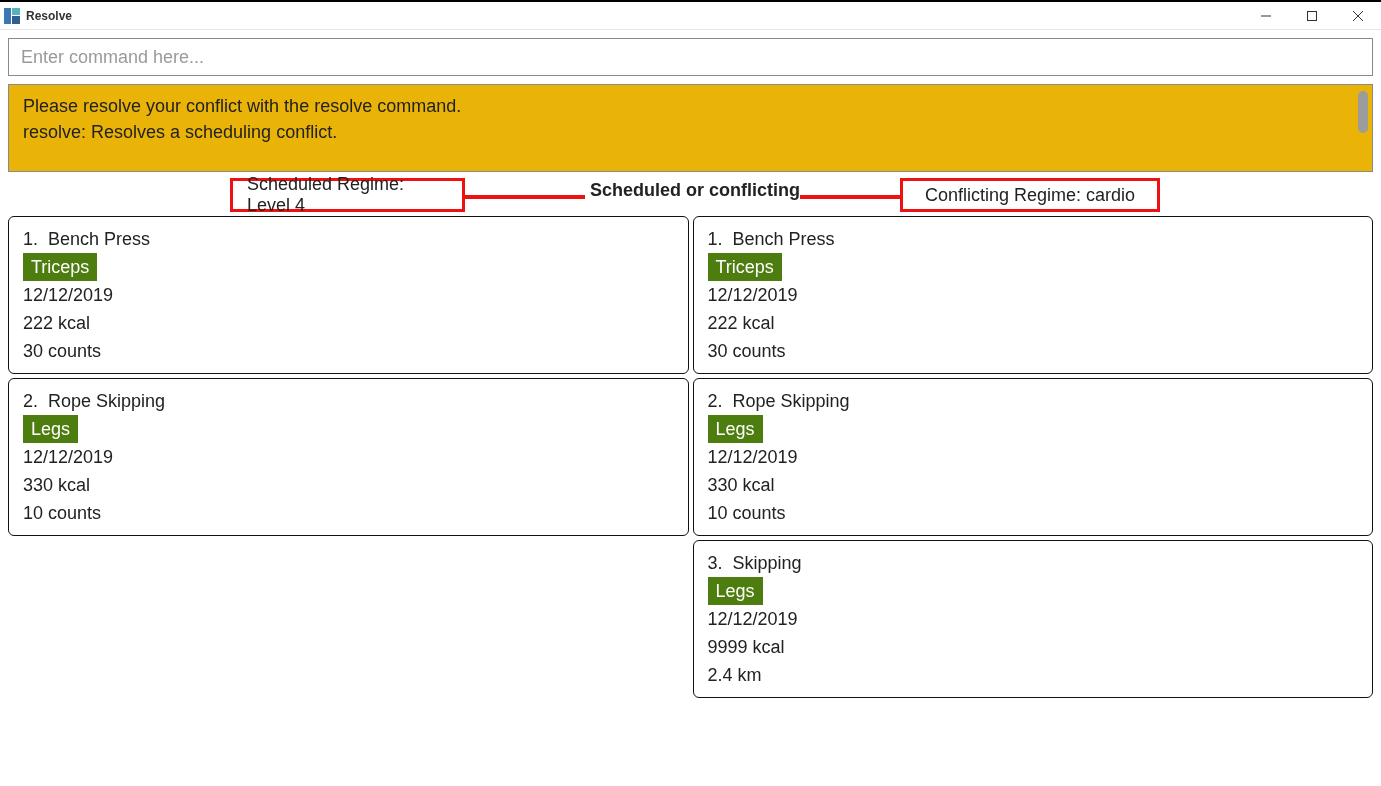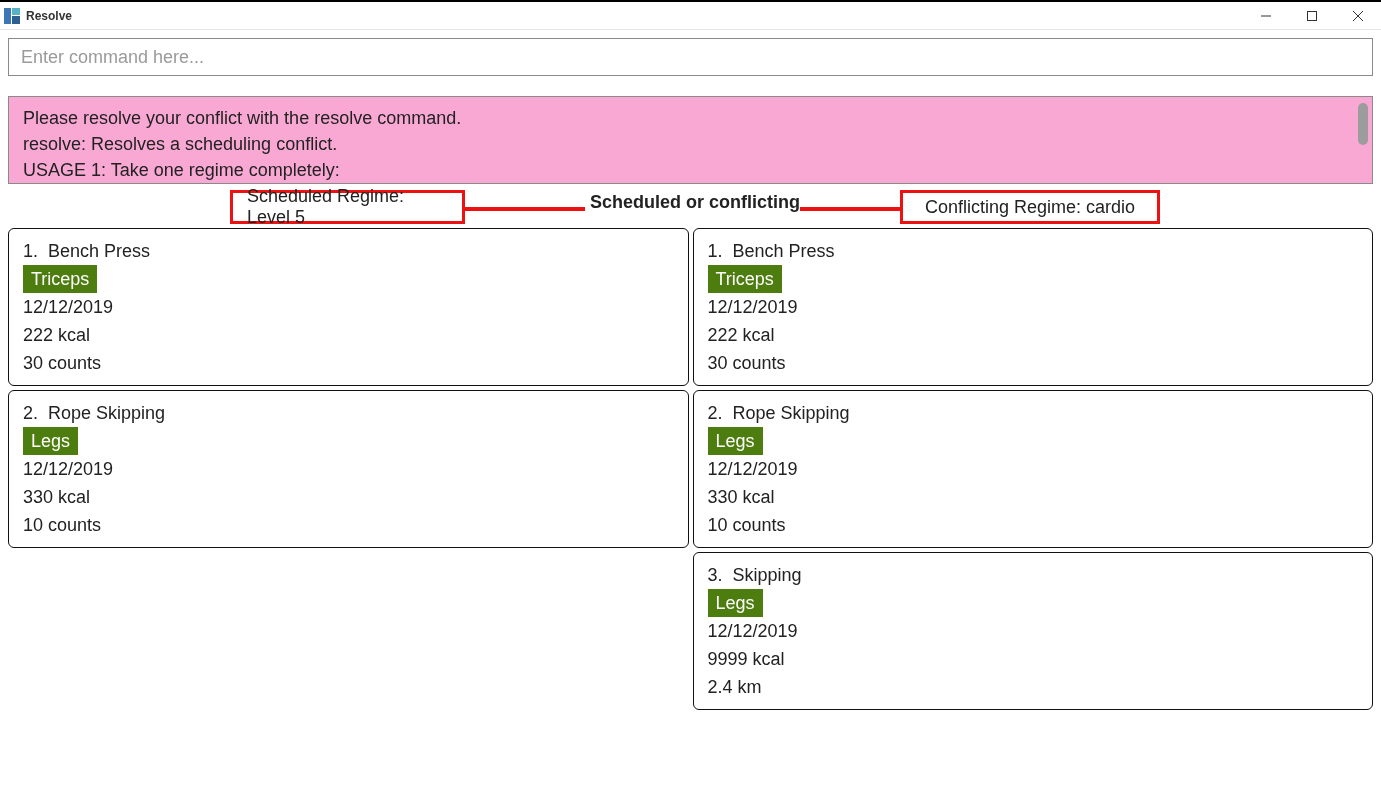--- a/index.html
+++ b/index.html
@@ -32,21 +32,21 @@
 
   .pad { padding:8px 8px 0 8px; }
 
   .cmd-input {
     width:100%; height:38px; border:1px solid #8a8a8a; padding:6px 12px;
     font-size:18px; color:#000000; outline:none;
   }
   .cmd-input::placeholder { color:#9a9a9a; }
 
   .help-box {
-    margin-top:12px; background:#f9a8d4; border:1px solid #8a8a8a;
+    margin-top:0; background:#eab308; border:1px solid #8a8a8a;
     padding:8px 14px; font-size:18px; color:#222; position:relative;
     height:88px; overflow:hidden;
   }
   .help-box .line { line-height:26px; }
   .help-scroll {
     position:absolute; right:4px; top:6px; width:10px; height:42px;
     background:#9c9c9c; border-radius:5px;
   }
 
   .headers-row {
@@ -115,28 +115,27 @@
 </div>
 
 <div class="pad">
   <input class="cmd-input" type="text" placeholder="Enter command here..." style="">
 </div>
 
 <div class="pad">
   <div class="help-box">
     <div class="line">Please resolve your conflict with the resolve command.</div>
     <div class="line">resolve: Resolves a scheduling conflict.</div>
-    <div class="line">USAGE 1: Take one regime completely:</div>
     <div class="help-scroll"></div>
   </div>
 </div>
 
 <div class="headers-row">
   <div class="redbox left">
-    <span>Scheduled Regime: Level 5</span>
+    <span>Scheduled Regime: Level 4</span>
   </div>
   <div class="red-connector a"></div>
   <div class="center-label">Scheduled or conflicting</div>
   <div class="red-connector b"></div>
   <div class="redbox right">
     <span>Conflicting Regime: cardio</span>
   </div>
 </div>
 
 <div class="panels">

